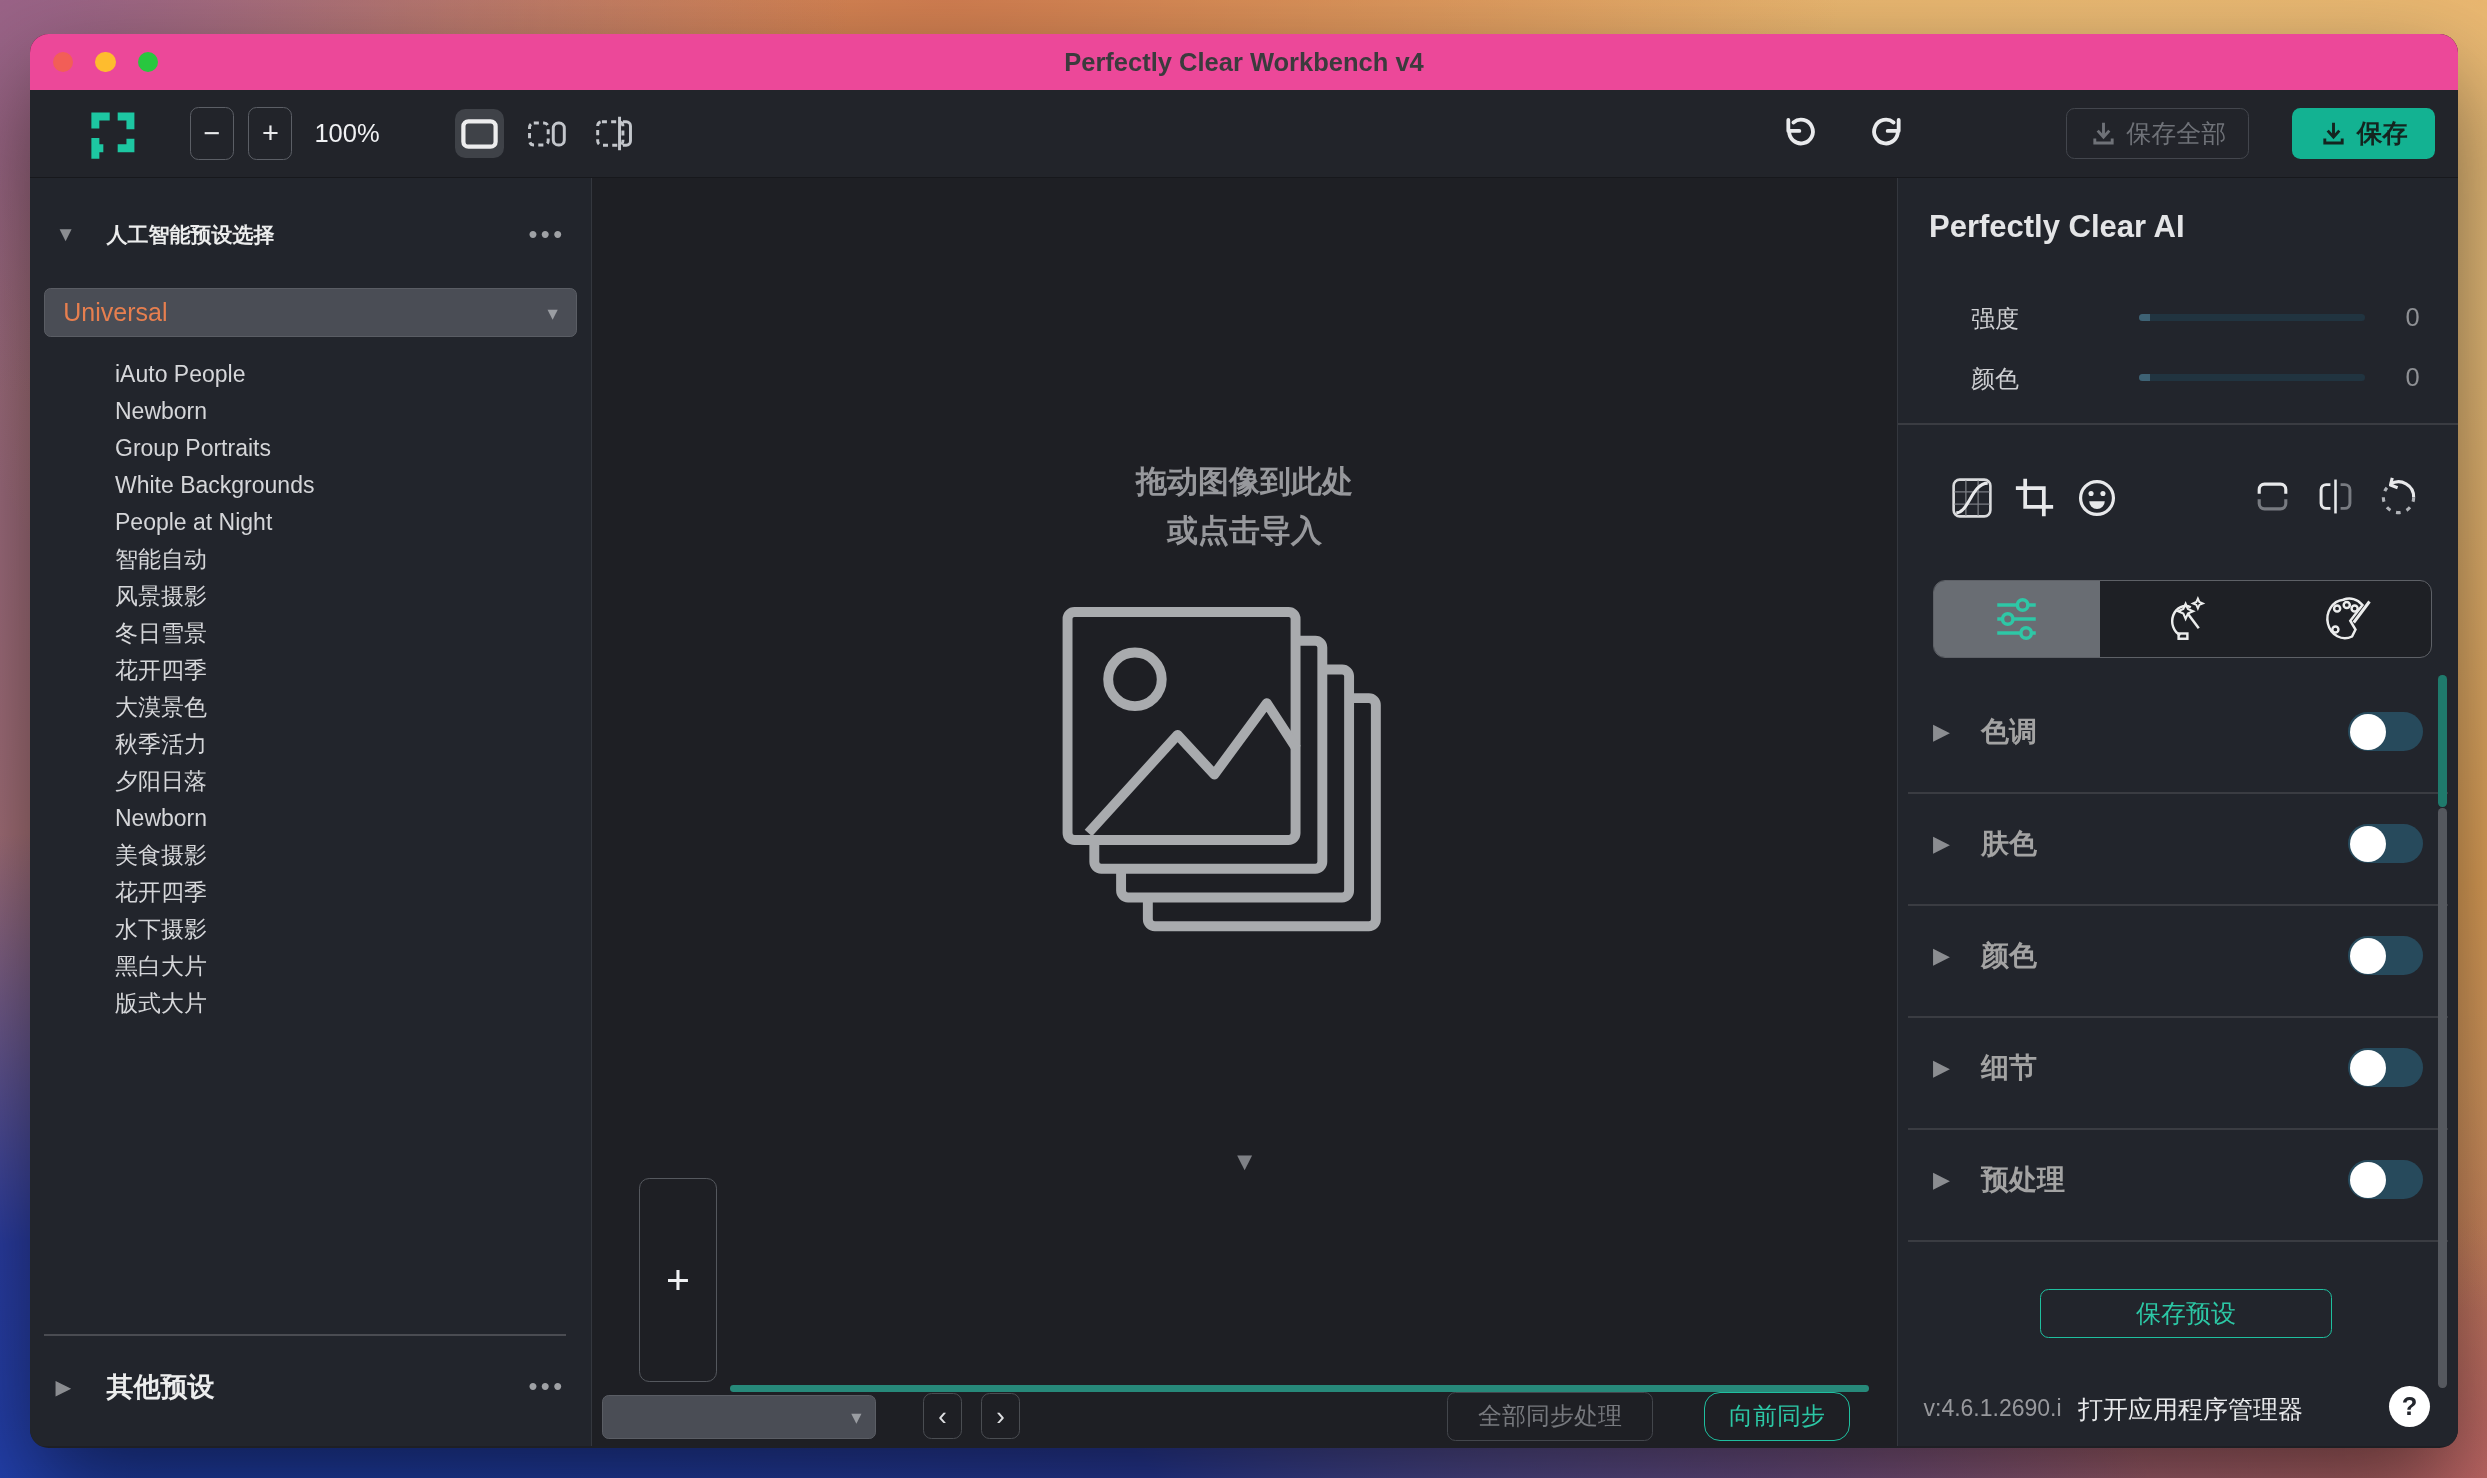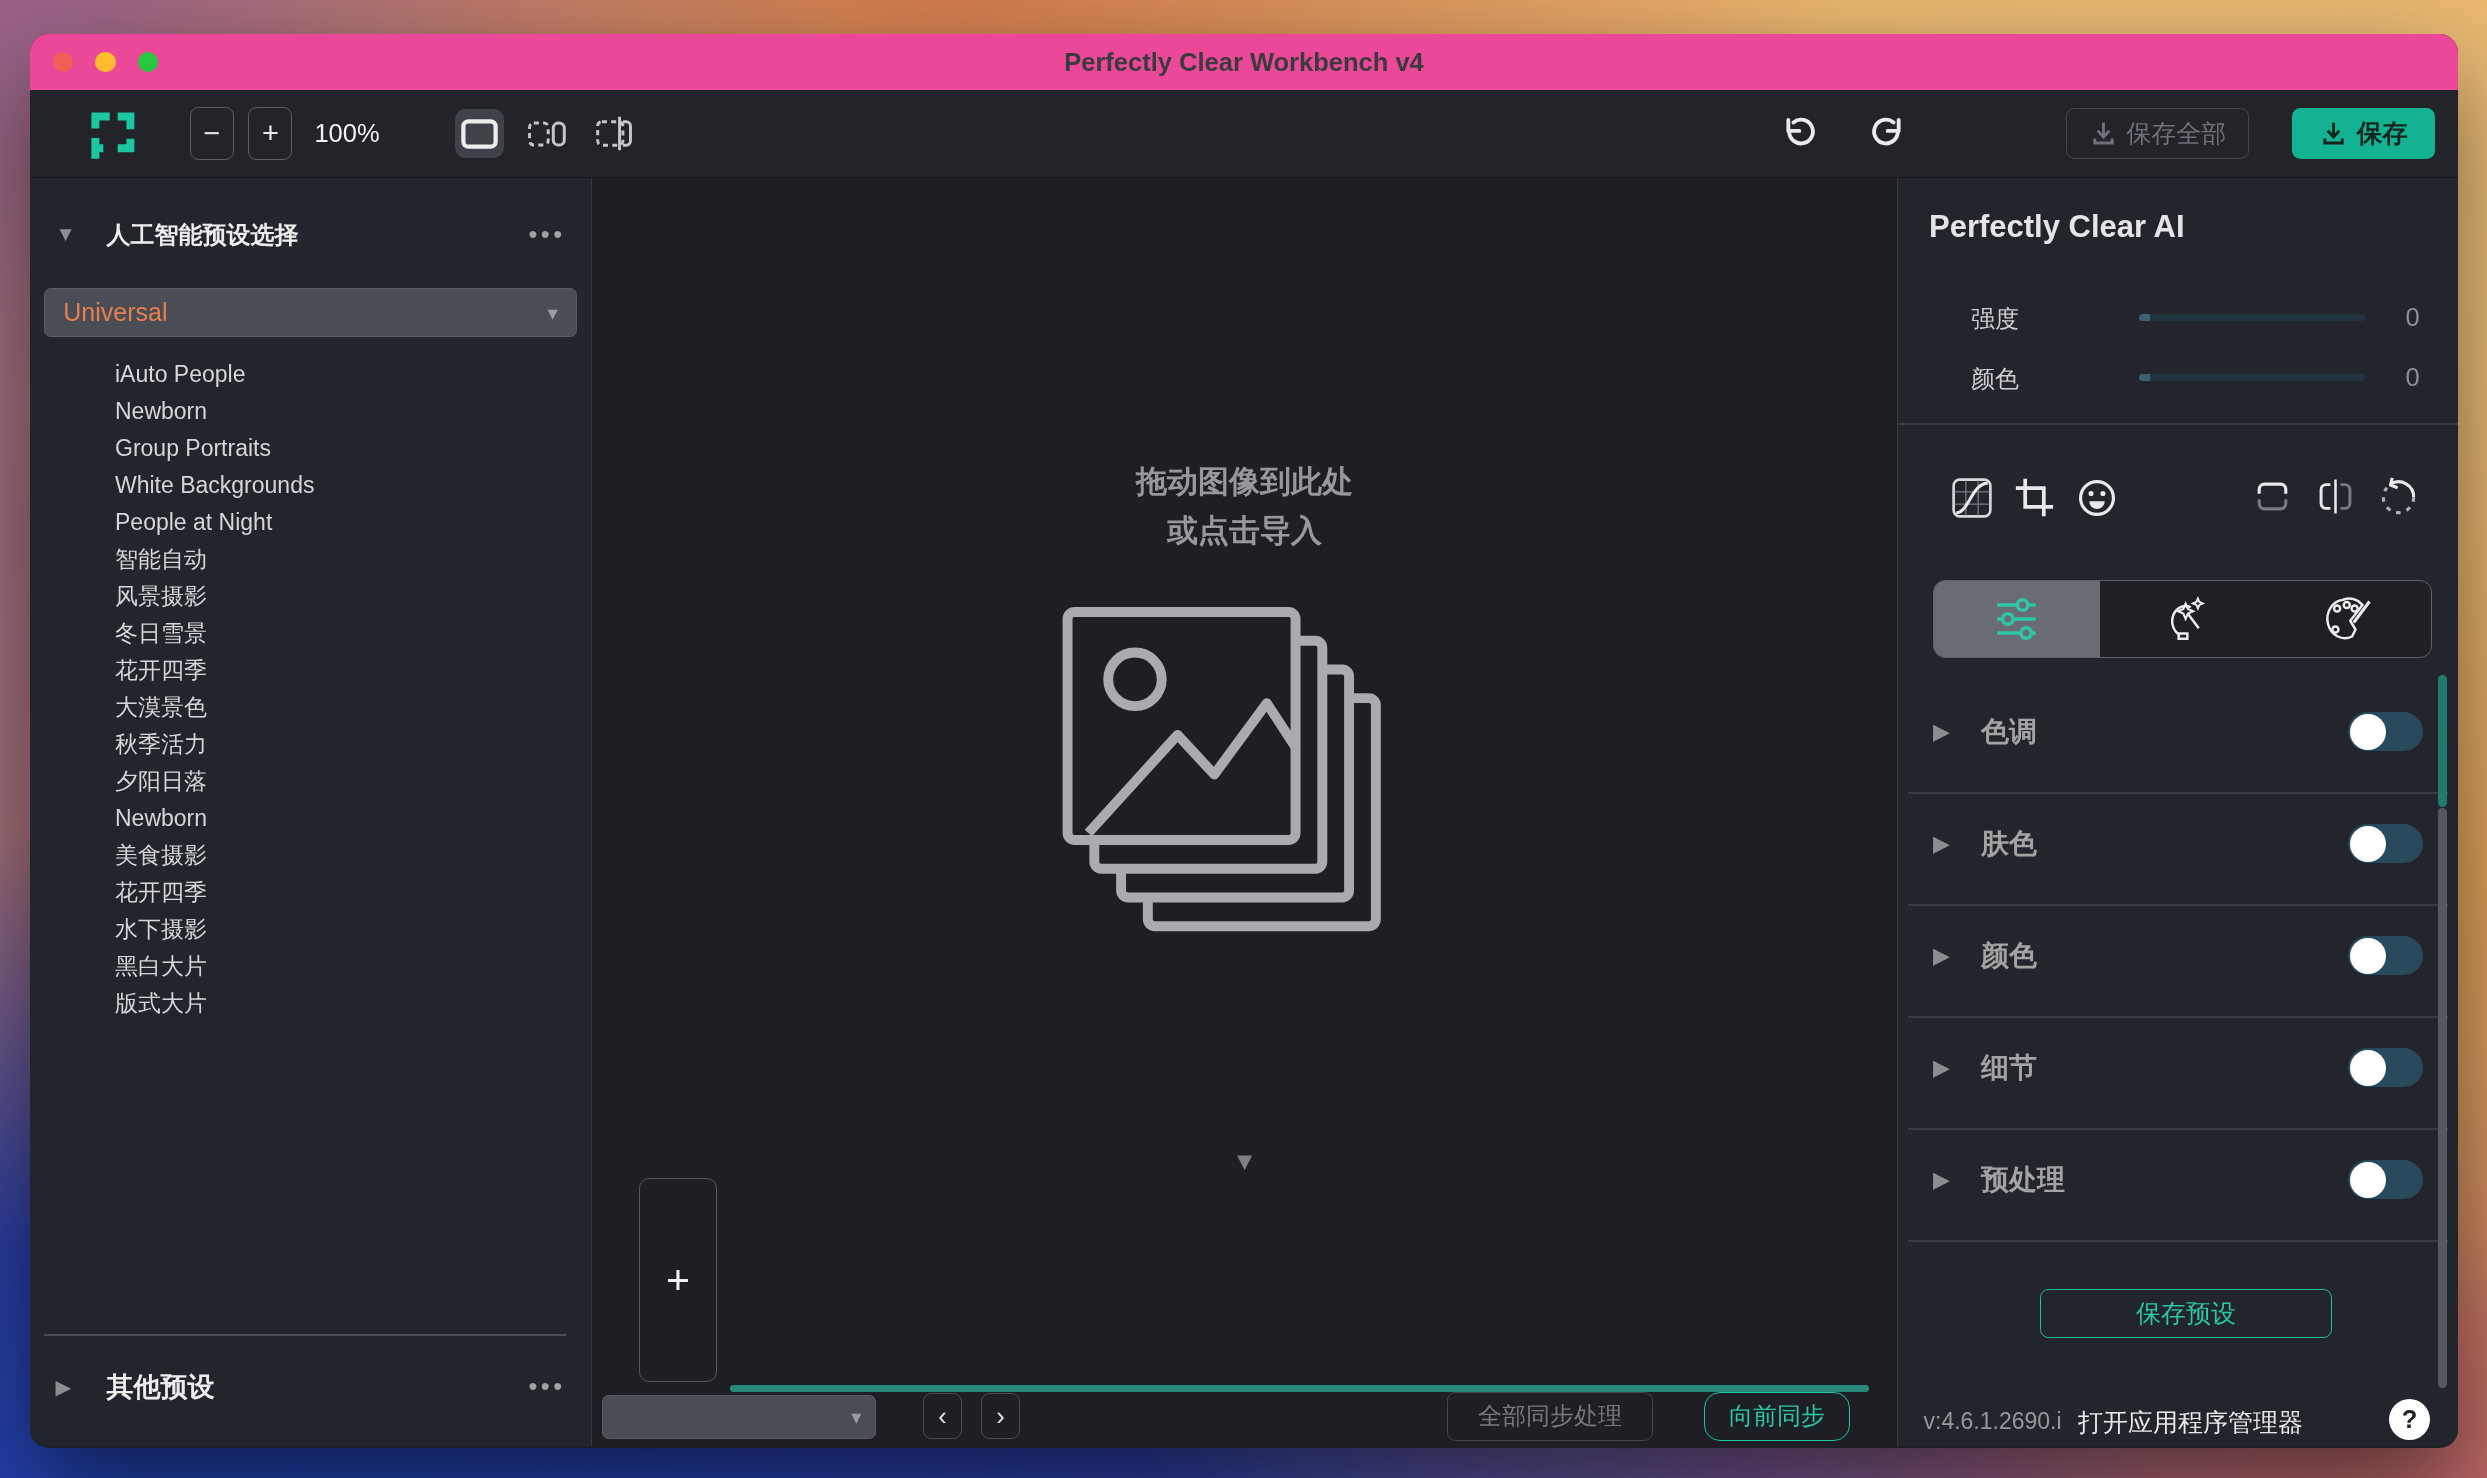--- a/index.html
+++ b/index.html
@@ -56,21 +56,21 @@
     justify-content:center; gap:8.5px; cursor:pointer; }
   
   .content{ display:flex; height:1268px; }
   .panel{ background:#22252c; position:relative; }
   .left-panel{ width:562px; border-right:1.7px solid #34373e; display:flex; flex-direction:column; }
   .right-panel{ width:561px; border-left:1.7px solid #34373e; }
   .center{ flex:1; background:#1e1f24; position:relative; }
   
   .secheader{ display:flex; align-items:center; padding:0 25.5px; height:59px; margin-top:27px; }
   .tri{ color:#8b8d91; font-size:20.4px; width:51px; }
-  .secheader .label{ color:#eceded; font-size:24px; font-weight:bold; flex:1; }
+  .secheader .label{ color:#eceded; font-size:21px; font-weight:bold; flex:1; }
   .dots{ color:#9fa1a5; font-size:25.5px; letter-spacing:3.4px; cursor:pointer; }
   .groupdrop{ margin:24px 13.6px 0 13.6px; height:49px; background:#4a4d55; border-radius:6.8px;
     display:flex; align-items:center; padding:0 18.7px; cursor:pointer;
     border:0.8px solid #5a5d64; }
   .groupdrop .val{ color:#e77f4f; font-size:25px; flex:1; }
   .caret{ color:#9a9da2; font-size:20.4px; }
   .preset-list{ margin-top:18.7px; }
   .preset-item{ height:37px; line-height:37px; padding-left:85px; font-size:23px;
     color:#d5d6d9; cursor:pointer; }
   .leftdivider{ height:1.7px; background:#4a4c52; margin:0 25.5px 0 13.6px; }
@@ -129,21 +129,21 @@
   .section .slabel{ flex:1; color:#a3a3a3; font-size:28px; font-weight:bold; }
   .toggle{ width:75px; height:39px; border-radius:19.5px; background:#274a5c;
     position:relative; cursor:pointer; }
   .toggle .knob{ position:absolute; left:1.7px; top:1.7px; width:36px; height:36px;
     border-radius:50%; background:#ffffff; }
   .section .sdiv{ position:absolute; left:10.2px; right:10.2px; bottom:0; height:1.7px;
     background:#3a3c42; }
   .btn-savepreset{ position:absolute; left:142px; top:1111px; width:292px; height:49px;
     border:1.7px solid #1fbf9f; border-radius:8.5px; background:none; color:#2cc7a5;
     font-size:25px; cursor:pointer; }
-  .rp-footer{ position:absolute; left:0; right:0; top:1208px; height:48px;margin-top:13px; }
+  .rp-footer{ position:absolute; left:0; right:0; top:1208px; height:48px; }
   .version{ position:absolute; left:25.5px; top:8.5px; color:#97989c; font-size:23px; }
   .appmgr{ position:absolute; left:180px; top:6.8px; color:#e8e9eb; font-size:25px;
     cursor:pointer; }
   .helpbtn{ position:absolute; left:491px; top:0; width:41px; height:41px; border-radius:50%;
     background:#ffffff; color:#22252c; font-size:25.5px; font-weight:bold; border:none;
     display:flex; align-items:center; justify-content:center; cursor:pointer; }
   .sb-teal{ position:absolute; right:11px; top:497px; width:9.3px; height:132px;
     background:#1f7a6c; border-radius:4.2px; }
   .sb-gray{ position:absolute; right:11px; top:630px; width:9.3px; height:580px;
     background:#55585e; border-radius:4.2px; }

